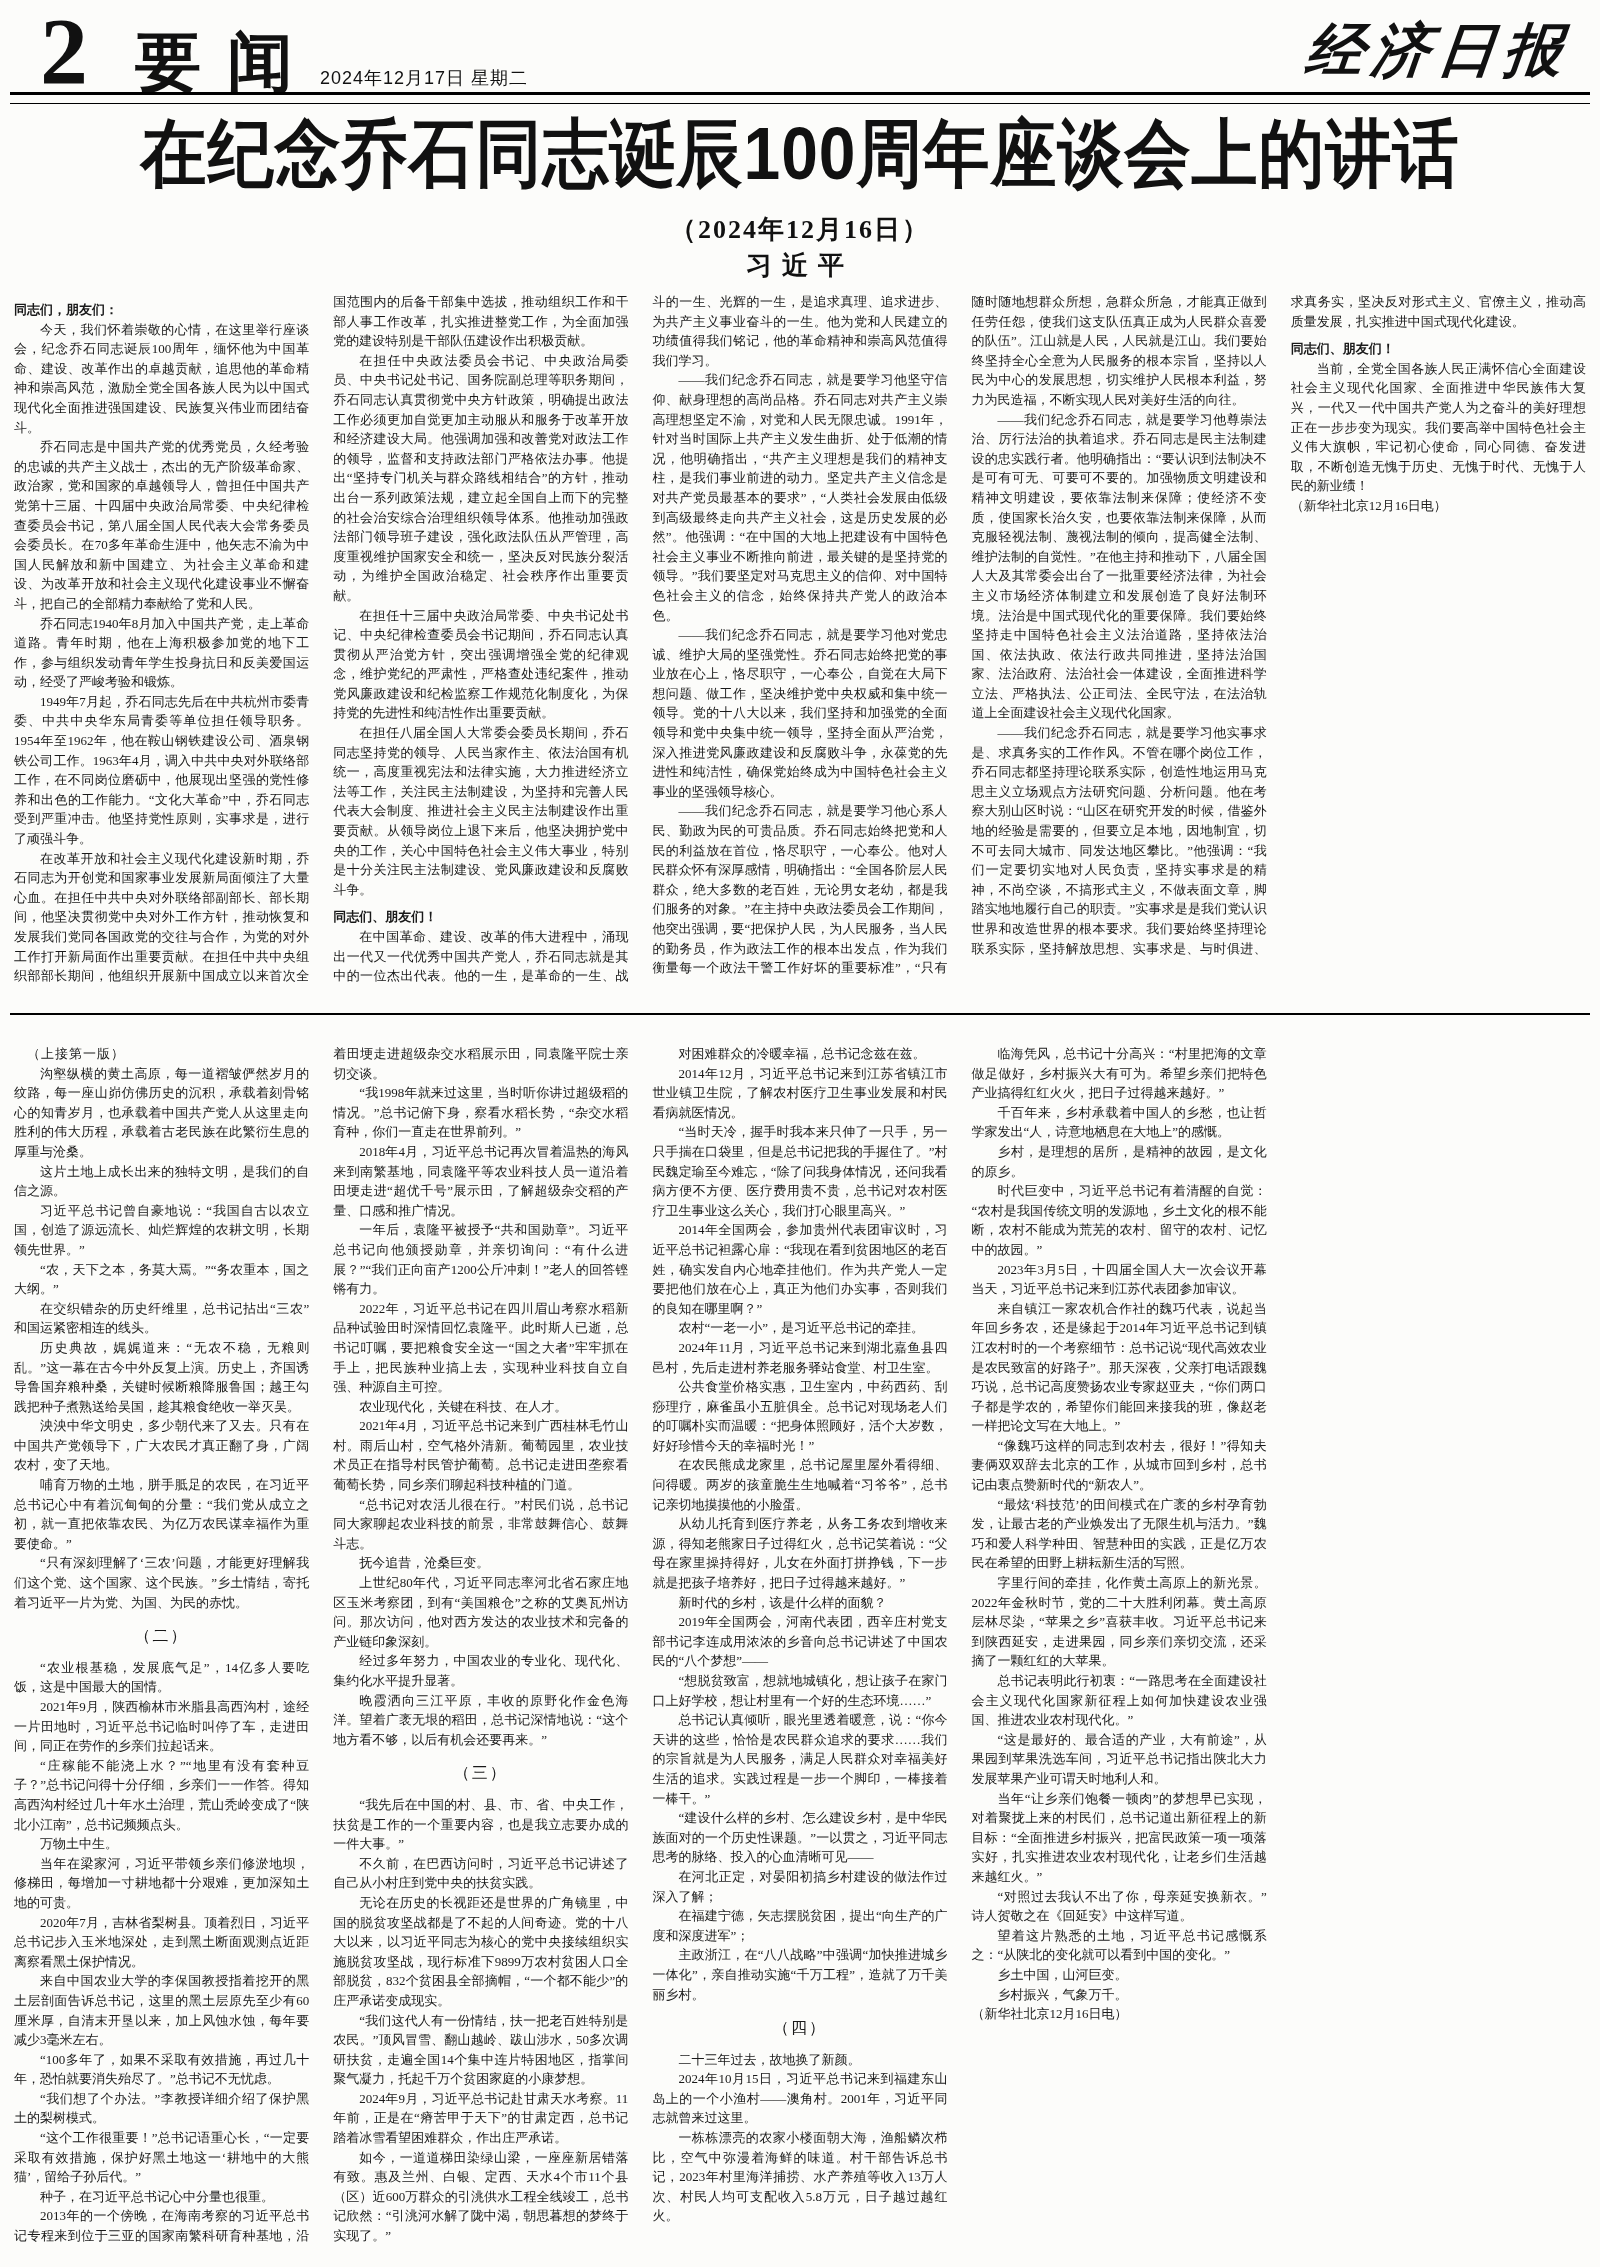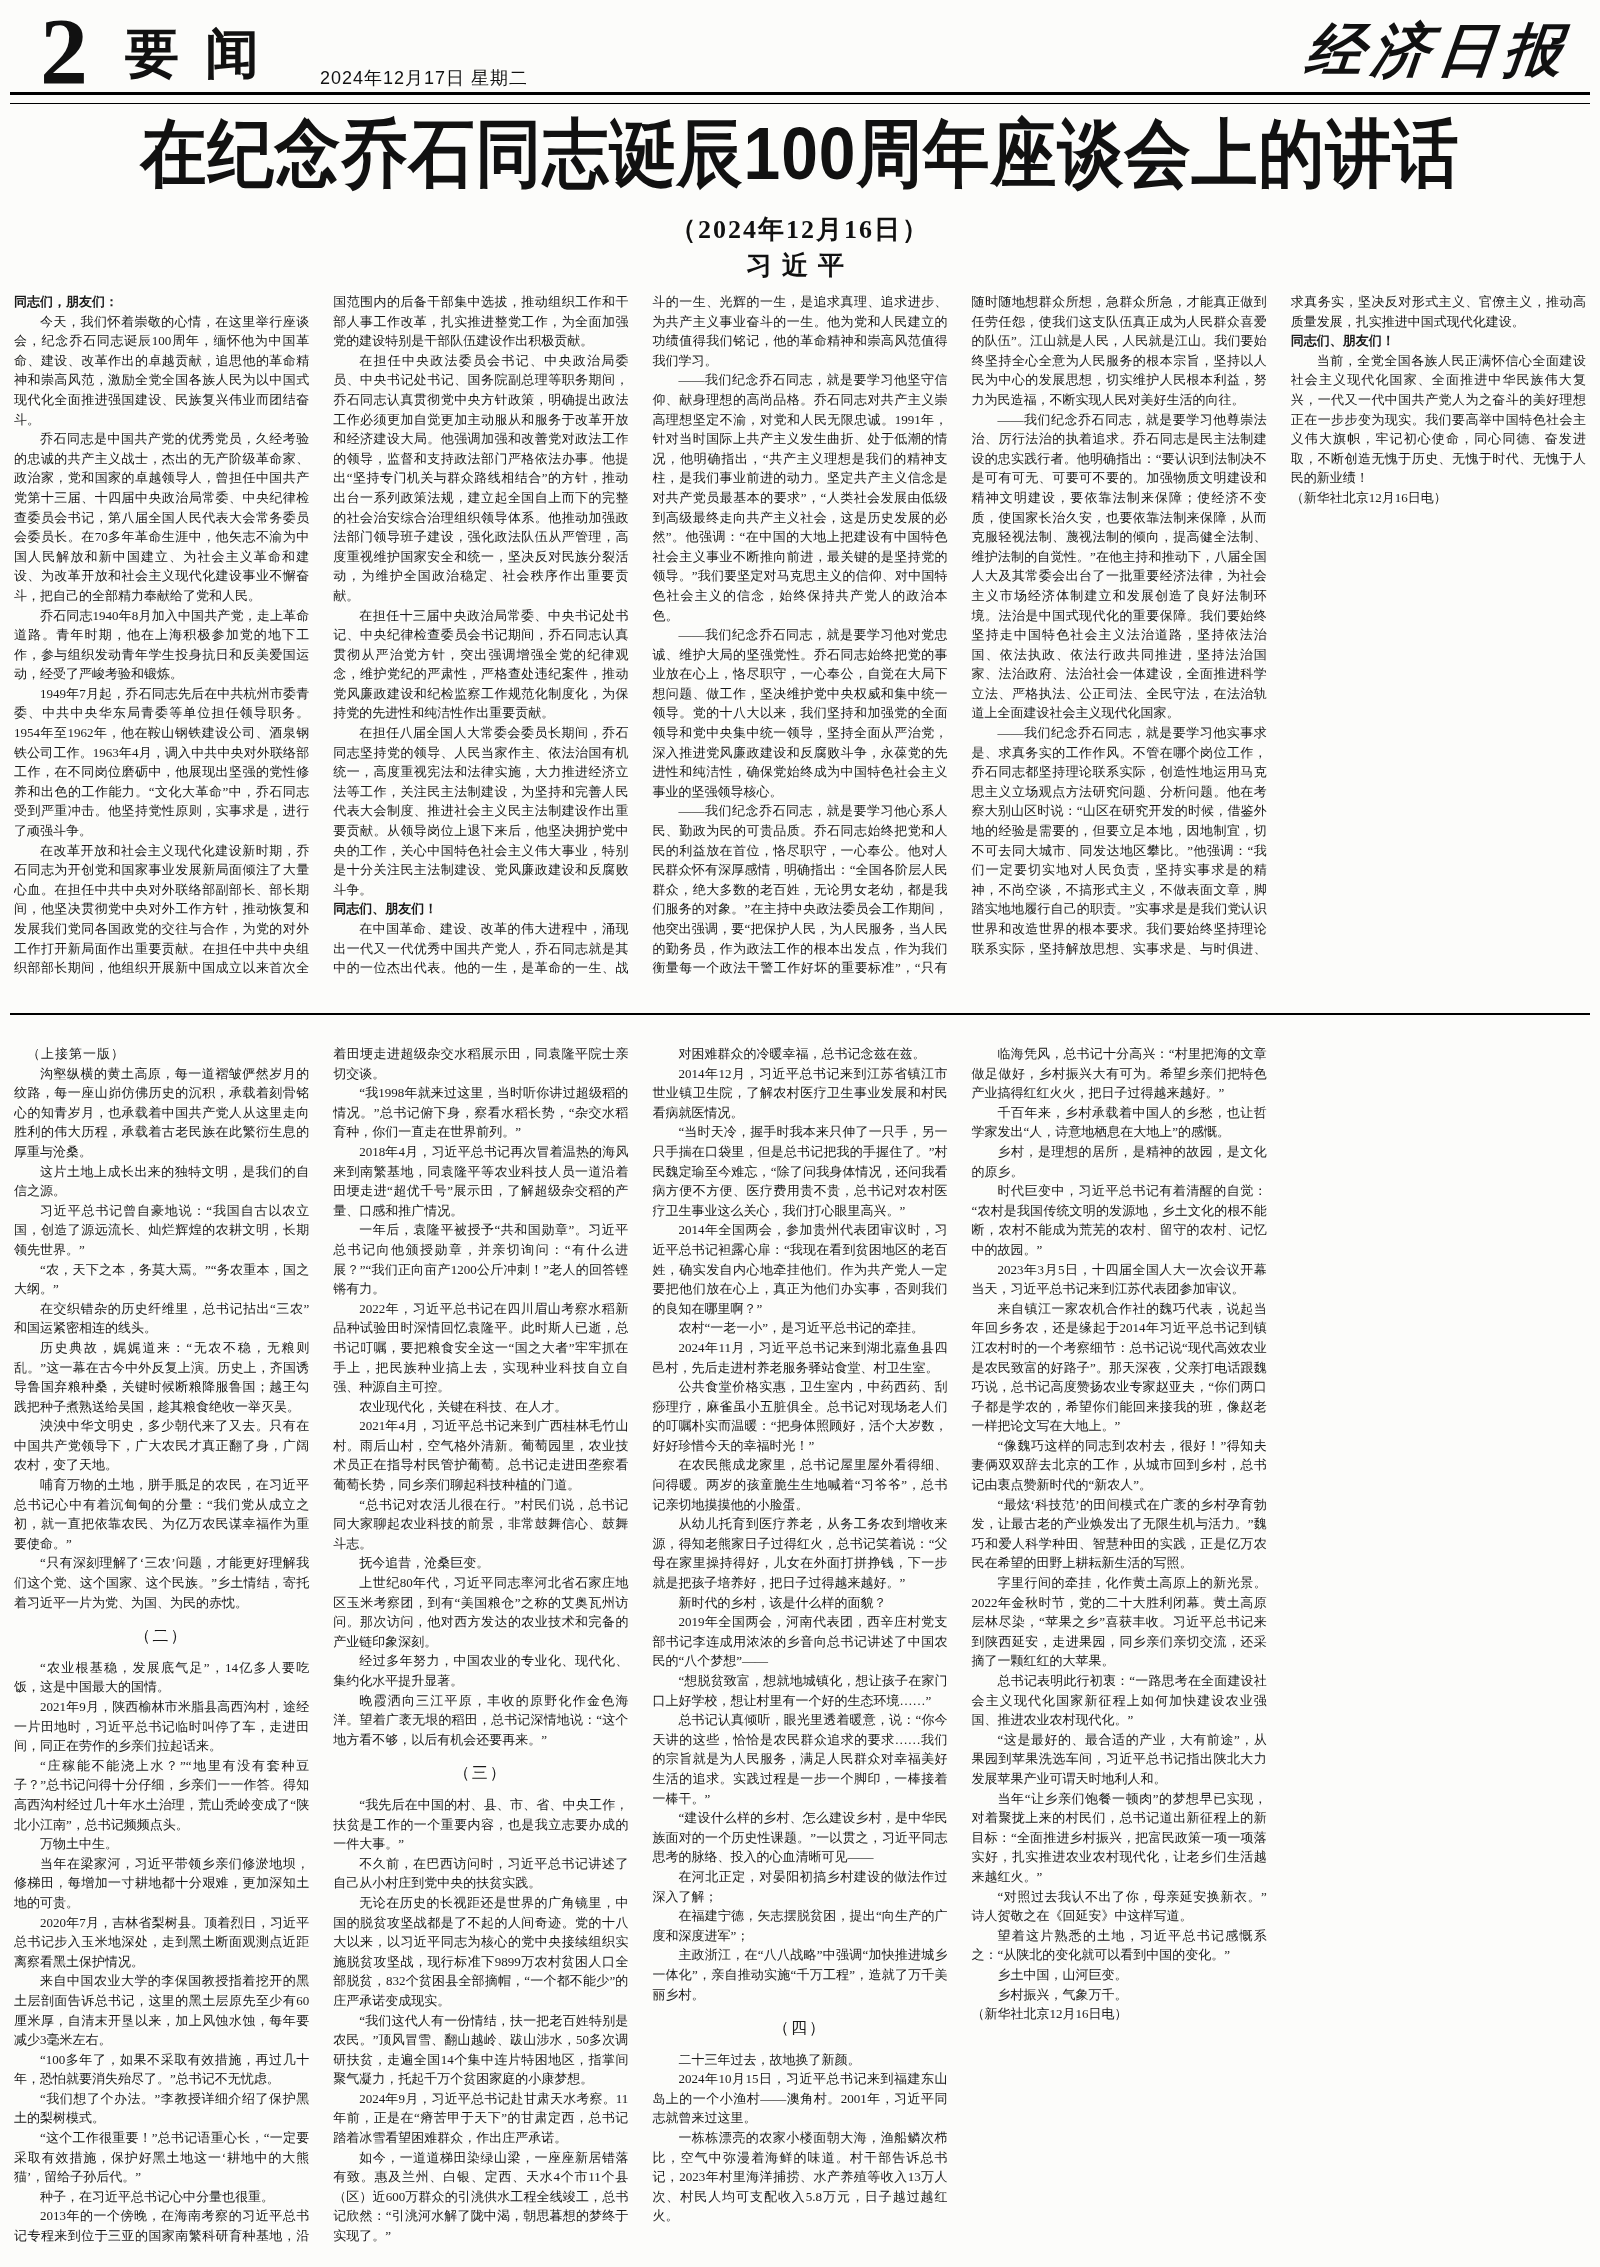--- a/index.html
+++ b/index.html
@@ -8,21 +8,21 @@
     background:#fcfcfa;color:#111;overflow:hidden;
     font-family:"Liberation Serif","DejaVu Serif",serif;
   }
   
   .masthead-row{position:absolute;top:10px;left:30px;right:30px;height:78px;}
   .page-num{
     position:absolute;left:10px;top:-14px;font-size:96px;font-weight:bold;
     font-family:"Liberation Serif",serif;
   }
   .section-name{
-    position:absolute;left:95px;top:8px;font-size:54px;font-weight:900;
+    position:absolute;left:105px;top:8px;font-size:66px;font-weight:900;
     letter-spacing:26px;font-family:"Liberation Sans",sans-serif;
   }
   .edition-date{
     position:absolute;left:290px;top:56px;font-size:18px;
     font-family:"Liberation Sans",sans-serif;letter-spacing:1px;
   }
   .paper-name{
     position:absolute;right:0;top:2px;font-size:58px;font-weight:bold;
     font-style:italic;letter-spacing:8px;transform:skewX(-6deg);
     font-family:"DejaVu Serif",serif;
@@ -45,21 +45,21 @@
   }
   
   .body-cols{
     position:absolute;left:14px;right:14px;overflow:hidden;
     column-count:5;column-gap:24px;column-fill:auto;
     text-align:justify;font-size:13px;line-height:19.6px;color:#191919;
   }
   .article1-body{top:292px;height:700px;}
   .article2-body{top:1044px;height:1210px;}
   .para{margin:0;text-indent:2em;}
-  .para.lead{font-weight:bold;text-indent:0;font-family:Liberation Sans, sans-serif;}
+  .para.lead{font-weight:bold;text-indent:0;font-family:Liberation Sans, sans-serif;margin-top:8px;}
   .para.center{
     text-indent:0;text-align:center;font-size:16px;letter-spacing:2px;
     margin:14px 0 12px 0;font-weight:normal;
   }
   .para.right{text-indent:0;text-align:left;padding-right:4px;}
   .para.contnote{text-indent:1em;letter-spacing:1px;}
   .section-divider{
     position:absolute;top:1013px;left:10px;right:10px;height:0;
     border-top:2px solid #000;
   }

